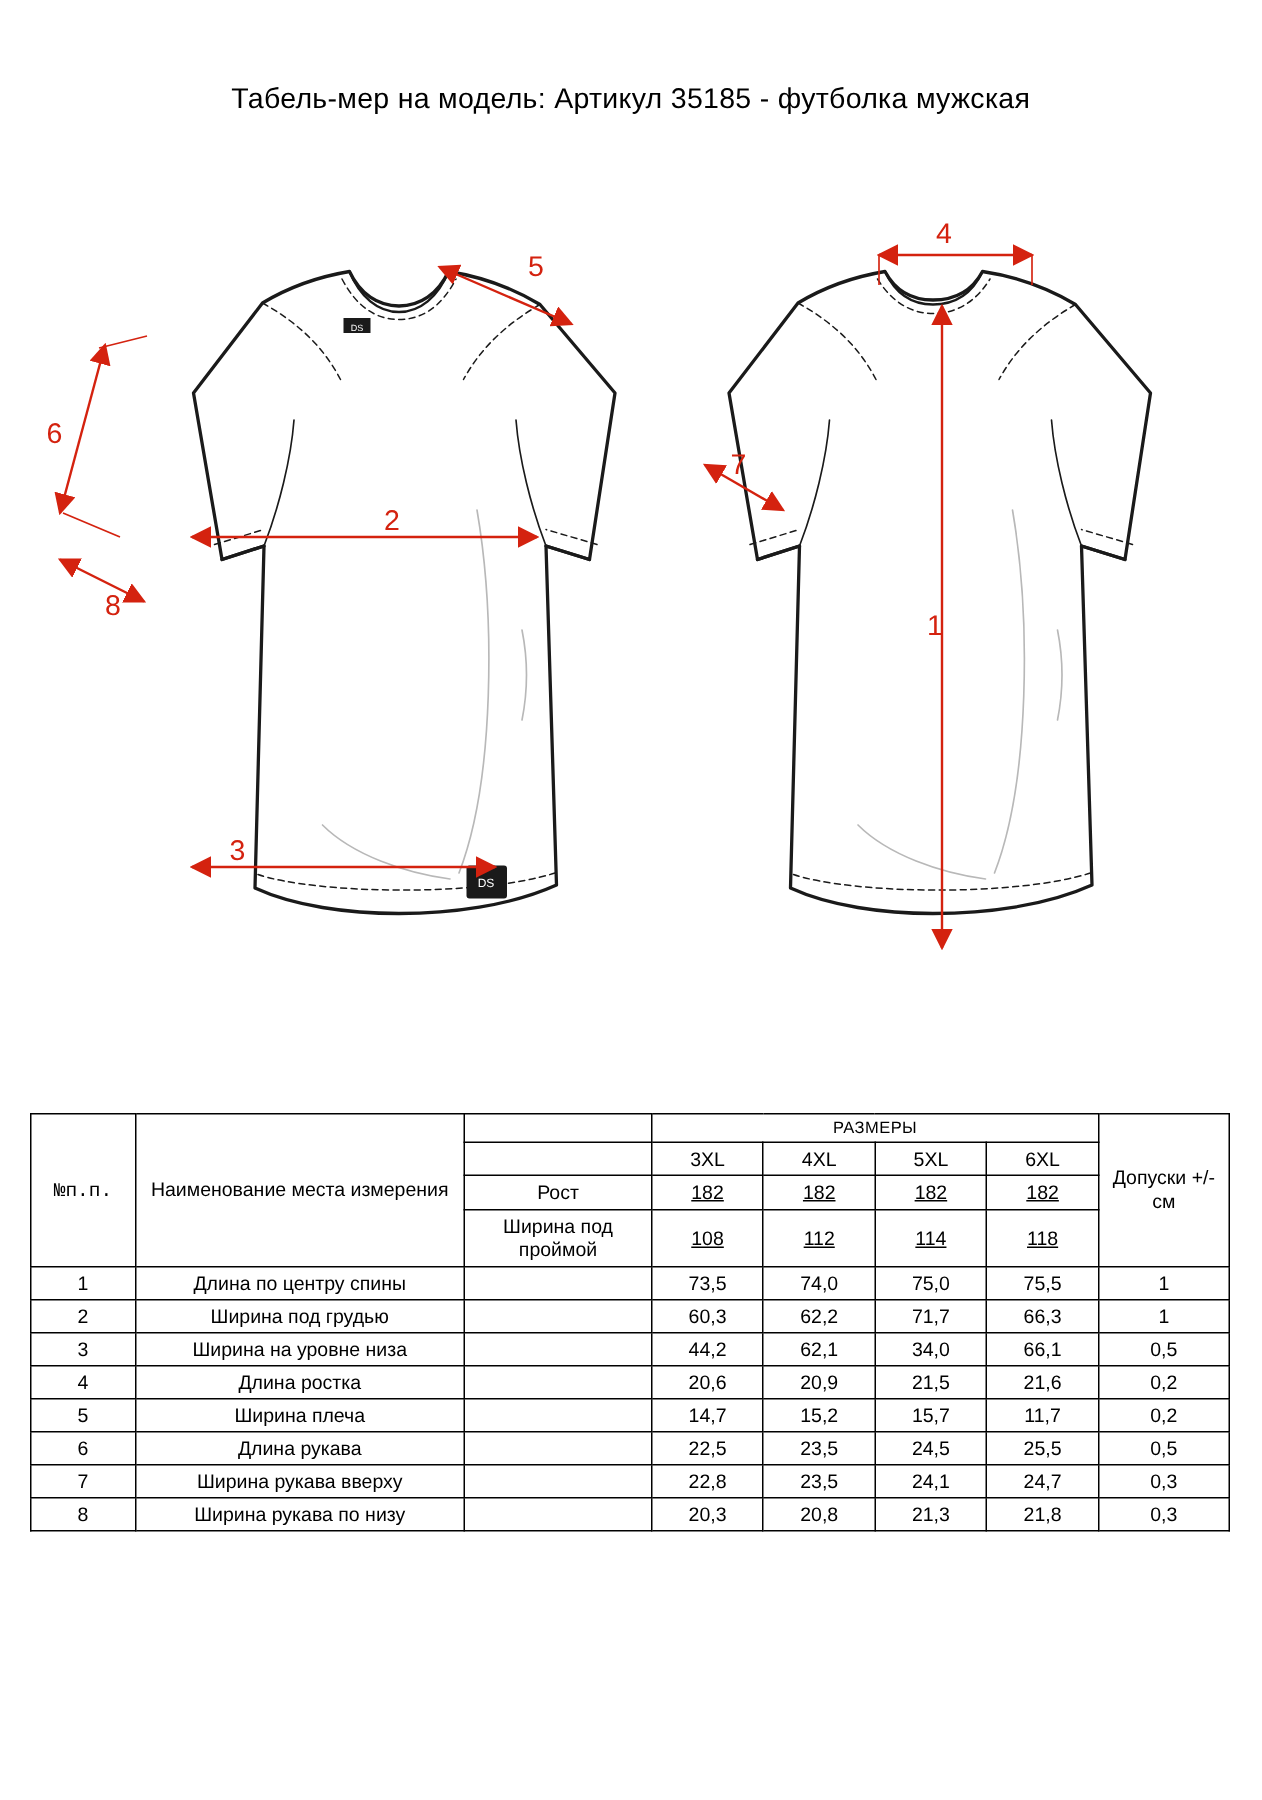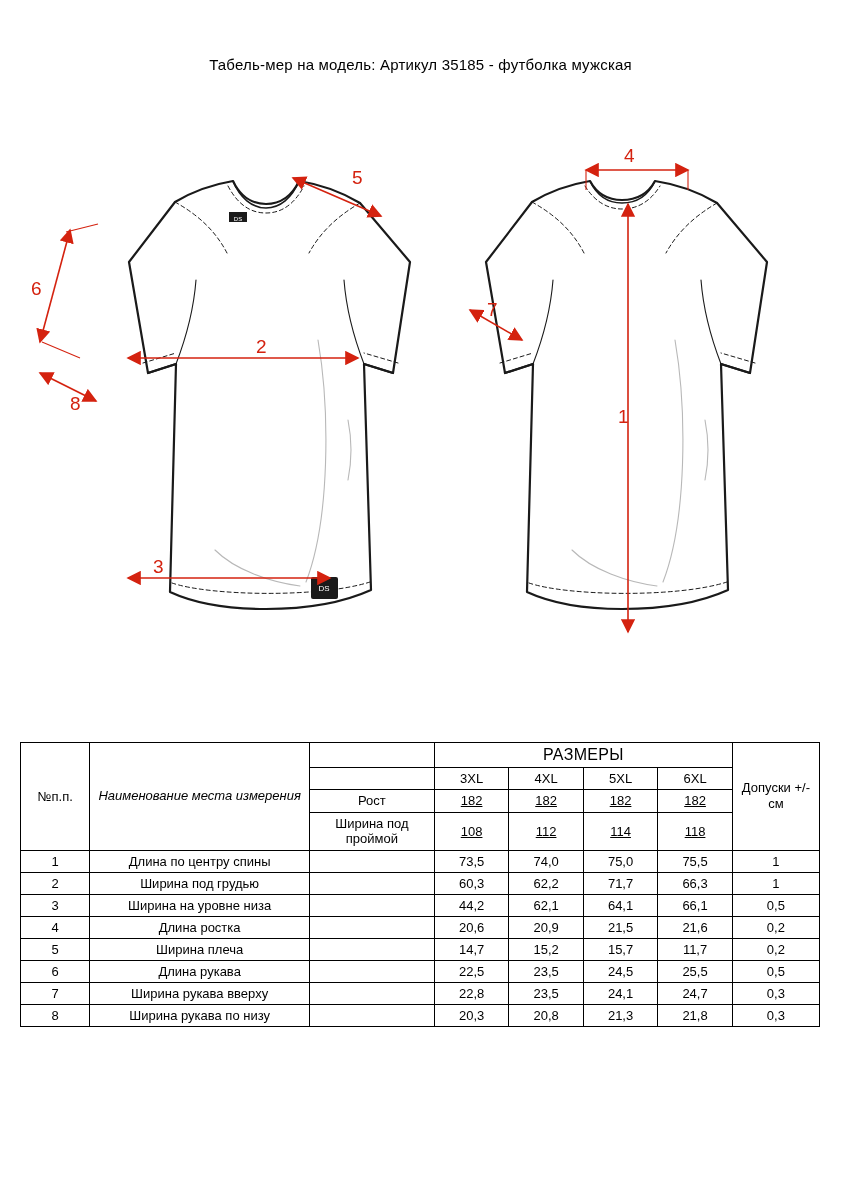--- a/index.html
+++ b/index.html
@@ -19,21 +19,21 @@
     position: relative;
     width: 841px;
     height: 1200px;
   }
   .title {
     position: absolute;
     top: 56px;
     left: 0;
     width: 841px;
     text-align: center;
-    font-size: 15px;
+    font-size: 19px;
     font-weight: 400;
     letter-spacing: 0.2px;
   }
   .tech-area {
     position: absolute;
     top: 120px;
     left: 0;
     width: 841px;
     height: 600px;
   }
@@ -58,27 +58,28 @@
   }
   table.measure td, table.measure th {
     border: 1px solid #000000;
     padding: 3px 4px;
     text-align: center;
     vertical-align: middle;
     font-weight: normal;
   }
   .hdr-sizes {
     font-weight: bold;
-    font-size: 16px;
+    font-size: 11px;
     letter-spacing: 0.3px;
     margin-left: 22px;
   }
   .col-no {
     width: 62px;
     font-weight: bold;
+    font-family: Liberation Mono, monospace;
   }
   .col-name {
     width: 218px;
     font-weight: bold;
     text-align: left;
     padding-left: 8px;
   }
   .col-sub {
     width: 120px;
   }
@@ -86,21 +87,20 @@
     width: 68px;
   }
   .col-tol {
     width: 80px;
   }
   .name-head {
     font-weight: normal;
     text-align: center;
     padding: 2px 6px;
     line-height: 1.25;
-    font-style: italic;
   }
   .nohead {
     font-weight: bold;
     text-align: center;
   }
   .size-label {
     font-weight: bold;
   }
   .subrow-label {
     text-align: center;
@@ -277,21 +277,21 @@
         <td>71,7</td>
         <td>66,3</td>
         <td>1</td>
       </tr>
       <tr>
         <td class="nohead">3</td>
         <td class="col-name">Ширина на уровне низа</td>
         <td class="blank-cell"></td>
         <td>44,2</td>
         <td>62,1</td>
-        <td>64,1</td>
+        <td>34,0</td>
         <td>66,1</td>
         <td>0,5</td>
       </tr>
       <tr>
         <td class="nohead">4</td>
         <td class="col-name">Длина ростка</td>
         <td class="blank-cell"></td>
         <td>20,6</td>
         <td>20,9</td>
         <td>21,5</td>

